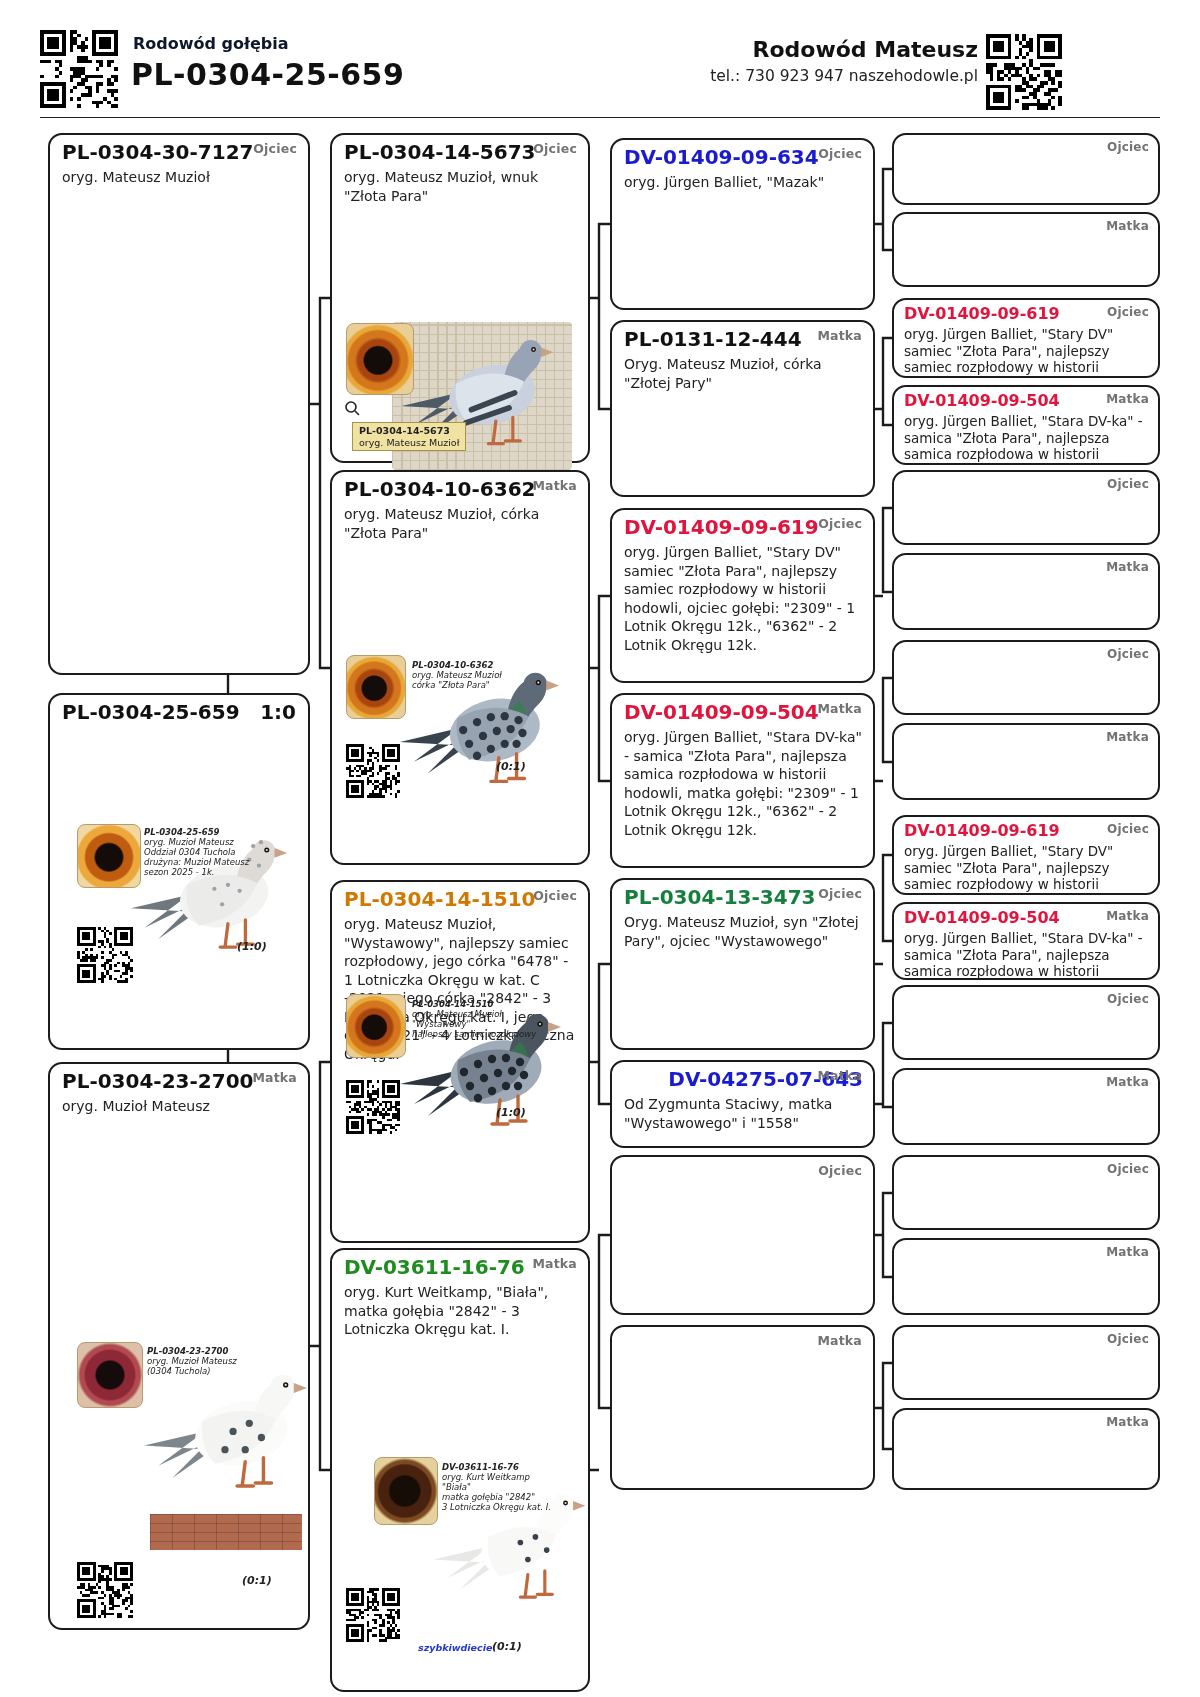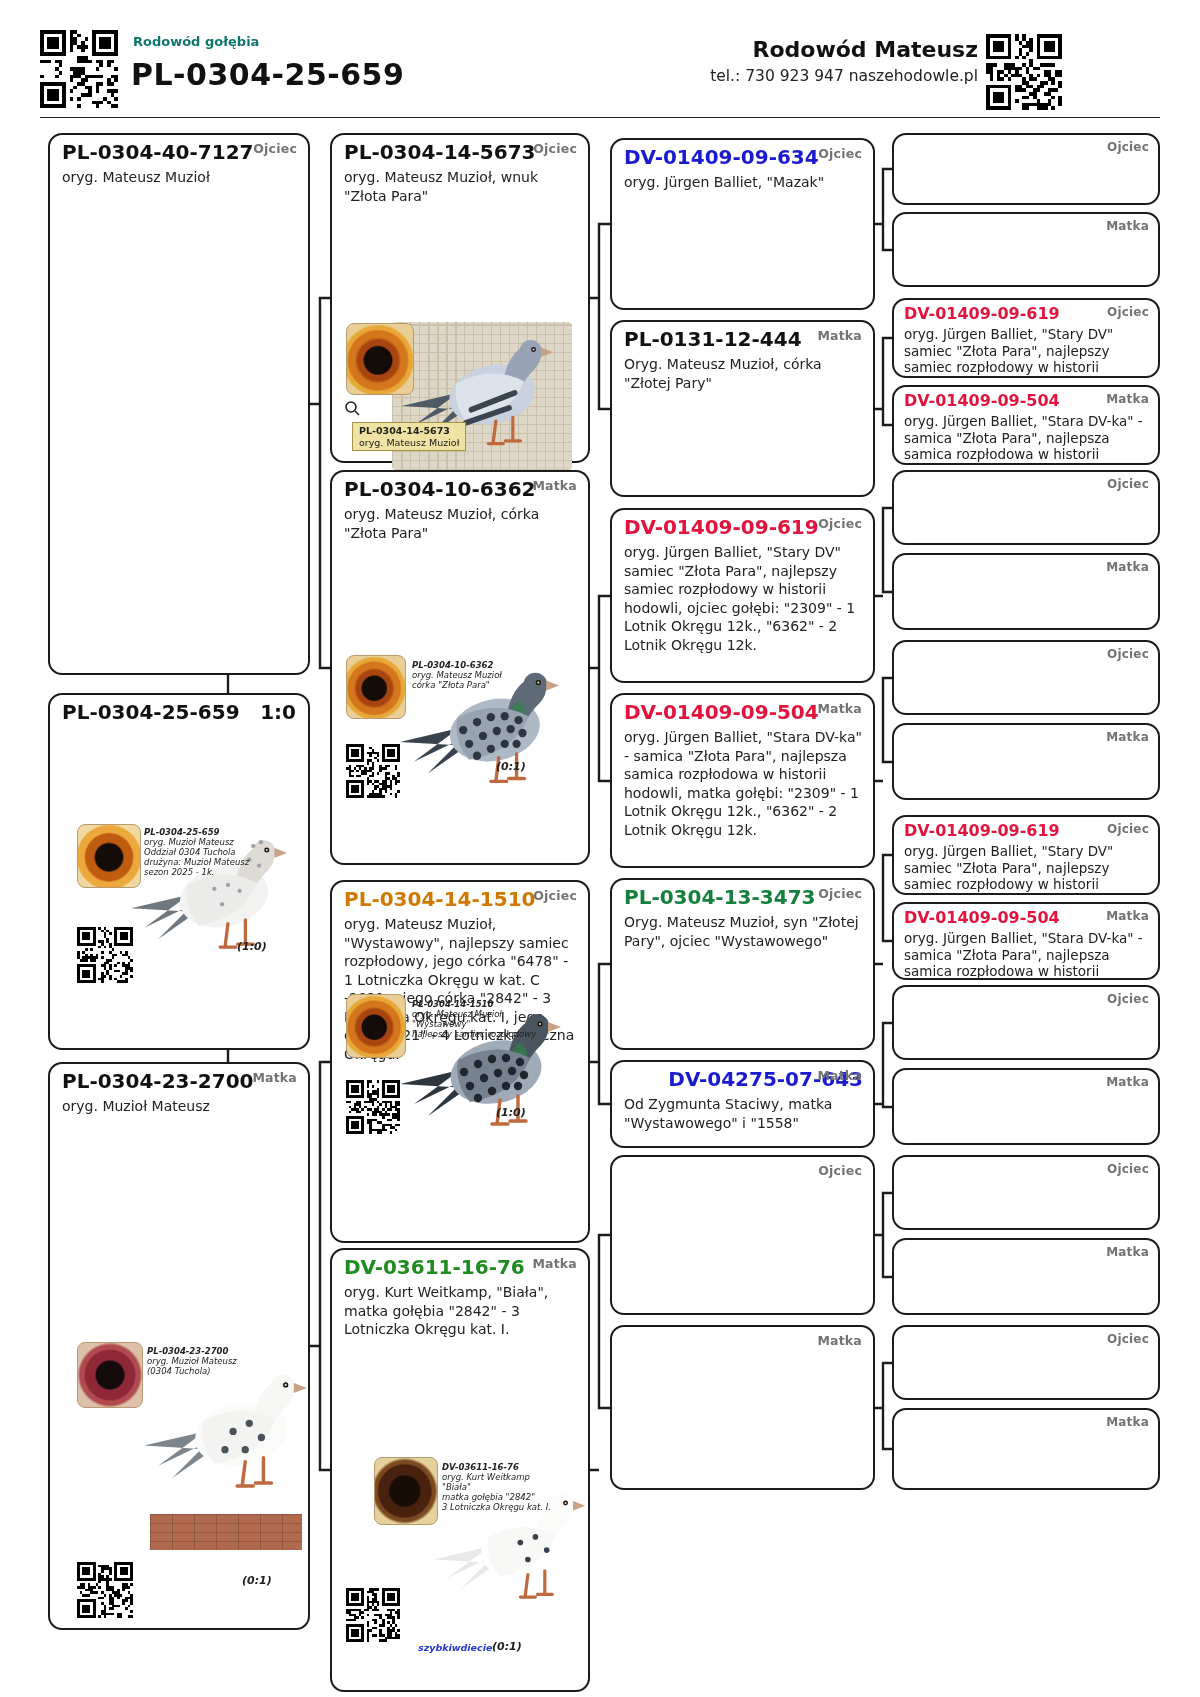--- a/index.html
+++ b/index.html
@@ -1,19 +1,19 @@
 <!DOCTYPE html>
 <html><head>
 <meta charset="utf-8">
 <style>
   html,body{margin:0;padding:0;background:#fff;}
   .page{position:relative;width:1200px;height:1697px;background:#fff;overflow:hidden;
         font-family:"DejaVu Sans","Liberation Sans",sans-serif;color:#222;}
   
-  .hdr-doc{position:absolute;left:133px;top:34px;font-size:13px;font-weight:700;color:#0f766e;}
+  .hdr-doc{position:absolute;left:133px;top:34px;font-size:16px;font-weight:700;color:#0f172a;}
   .hdr-ring{position:absolute;left:131px;top:57px;font-size:30px;font-weight:700;color:#111;letter-spacing:.5px;}
   .hdr-owner{position:absolute;right:222px;top:37px;font-size:22px;font-weight:700;color:#111;white-space:nowrap;}
   .hdr-contact{position:absolute;right:222px;top:67px;font-size:15.5px;color:#222;white-space:nowrap;}
   .hdr-rule{position:absolute;left:40px;top:117px;width:1120px;border-top:1.5px solid #222;}
   
   .box{position:absolute;background:#fff;border:2.4px solid #1b1b1b;border-radius:14px;
        padding:5px 10px 8px 12px;box-sizing:border-box;}
   .role{position:absolute;top:6px;right:11px;font-size:12.5px;font-weight:700;color:#737373;letter-spacing:.2px;}
   .btitle{font-size:20px;line-height:25px;font-weight:700;color:#111;white-space:nowrap;}
   .bbody{font-size:14px;line-height:18.5px;color:#222;margin-top:3px;}
@@ -315,21 +315,21 @@
         <rect x="15" y="1" width="5" height="5" fill="#fff"></rect>
         <rect x="16" y="2" width="3" height="3" fill="#000"></rect>
         <rect x="0" y="14" width="7" height="7" fill="#000"></rect>
         <rect x="1" y="15" width="5" height="5" fill="#fff"></rect>
         <rect x="2" y="16" width="3" height="3" fill="#000"></rect>
       </svg></div>
   <div class="hdr-rule"></div>
 
   <div class="box" style="left:48px;top:133px;width:262px;height:542px">
     <div class="role">Ojciec</div>
-    <div class="btitle" style="color: rgb(17, 17, 17);">PL-0304-40-7127</div>
+    <div class="btitle" style="color: rgb(17, 17, 17);">PL-0304-30-7127</div>
     <div class="bbody">oryg. Mateusz Muzioł</div>
   </div>
 
   <div class="box" style="left:48px;top:693px;width:262px;height:357px">
     <div class="shead">
       <div class="btitle" style="color: rgb(17, 17, 17);">PL-0304-25-659</div>
       <div class="score">1:0</div>
     </div>
     <div class="eye eye-bright" style="left:27px;top:129px;width:62px;height:62px"></div>
     <div class="pcap" style="left:94px;top:132px">

